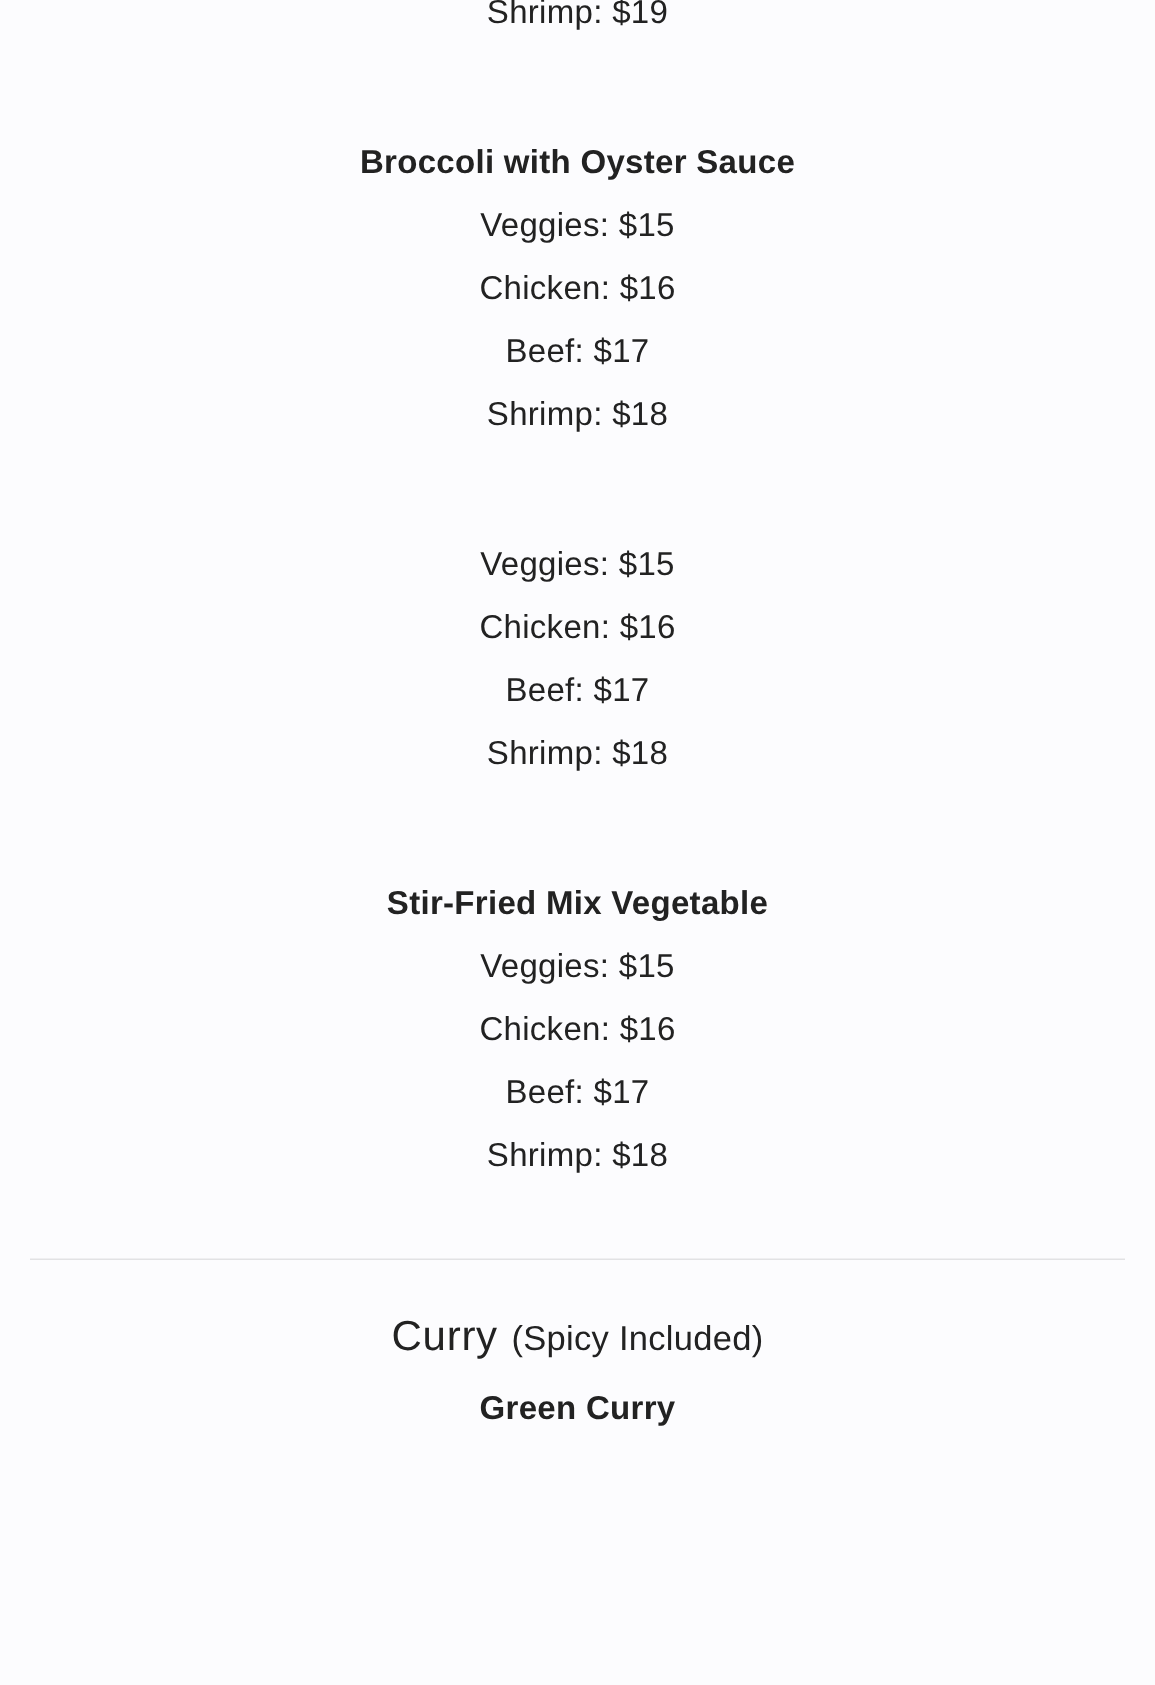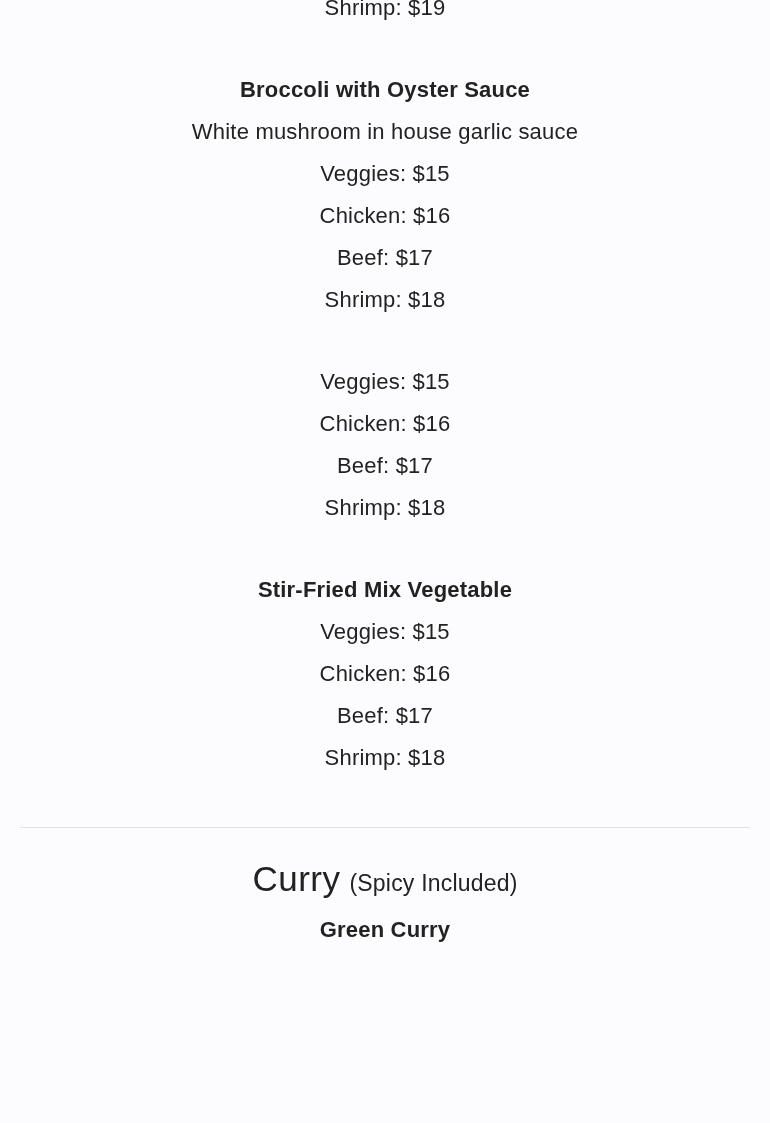--- a/index.html
+++ b/index.html
@@ -23,58 +23,57 @@
     color: #222222;
     font-size: 22px;
     line-height: 42px;
     font-weight: 400;
     letter-spacing: 0.2px;
   }
   .line {
     min-height: 42px;
   }
   .dish {
-    margin-top: 40px;
+    margin-top: 58px;
   }
   .dish-title {
     font-weight: 700;
   }
   .divider {
     border: none;
     border-top: 1px solid #e2e2e4;
     margin: 48px 0 0 0;
     height: 0;
   }
   .section-heading {
     margin-top: 26px;
     line-height: 50px;
     white-space: nowrap;
   }
   .heading-main {
-    font-size: 35px;
+    font-size: 28px;
     letter-spacing: 0.5px;
   }
   .heading-note {
     font-size: 23px;
     margin-left: 9px;
   }
   .partial-title {
     font-weight: 700;
   }
 </style>
 </head>
 <body>
 
 <div class="content">
 
   <div class="line">Shrimp: $19</div>
 
   <div class="dish">
     <div class="line dish-title">Broccoli with Oyster Sauce</div>
-    <div class="line dish-desc">White mushroom in house garlic sauce</div>
     <div class="line">Veggies: $15</div>
     <div class="line">Chicken: $16</div>
     <div class="line">Beef: $17</div>
     <div class="line">Shrimp: $18</div>
   </div>
 
   <div class="dish">
     <div class="line">Veggies: $15</div>
     <div class="line">Chicken: $16</div>
     <div class="line">Beef: $17</div>

